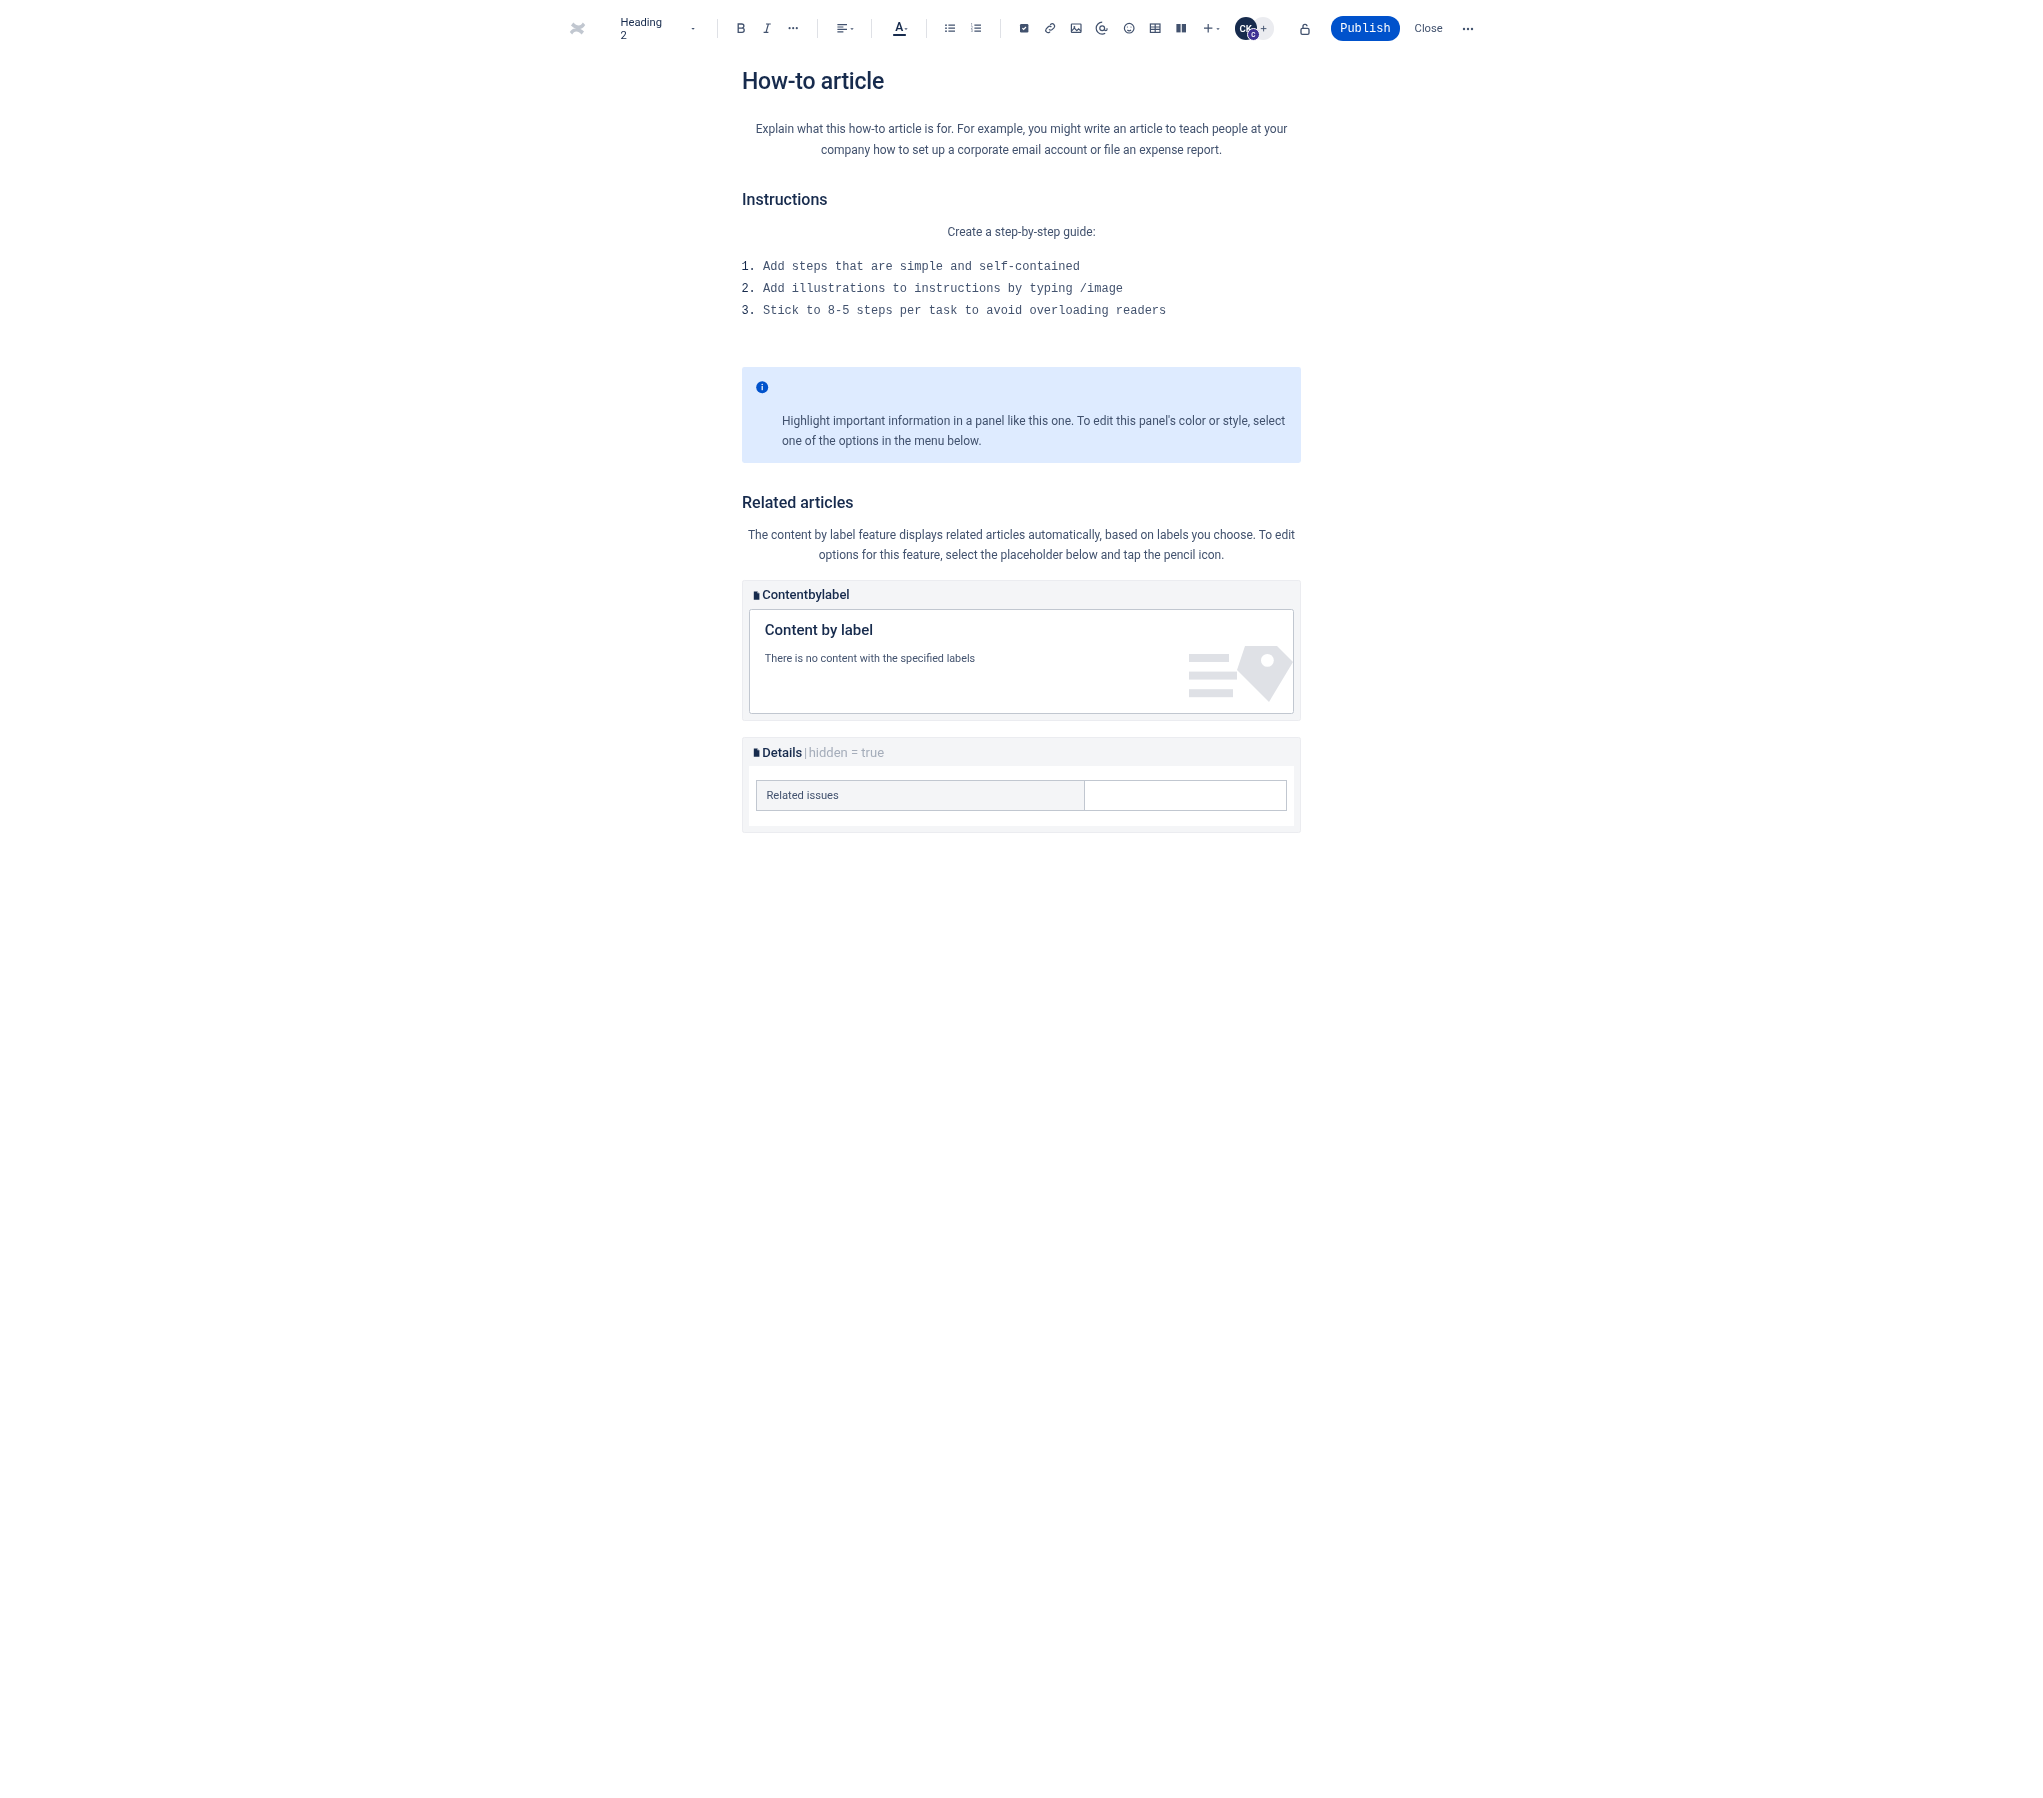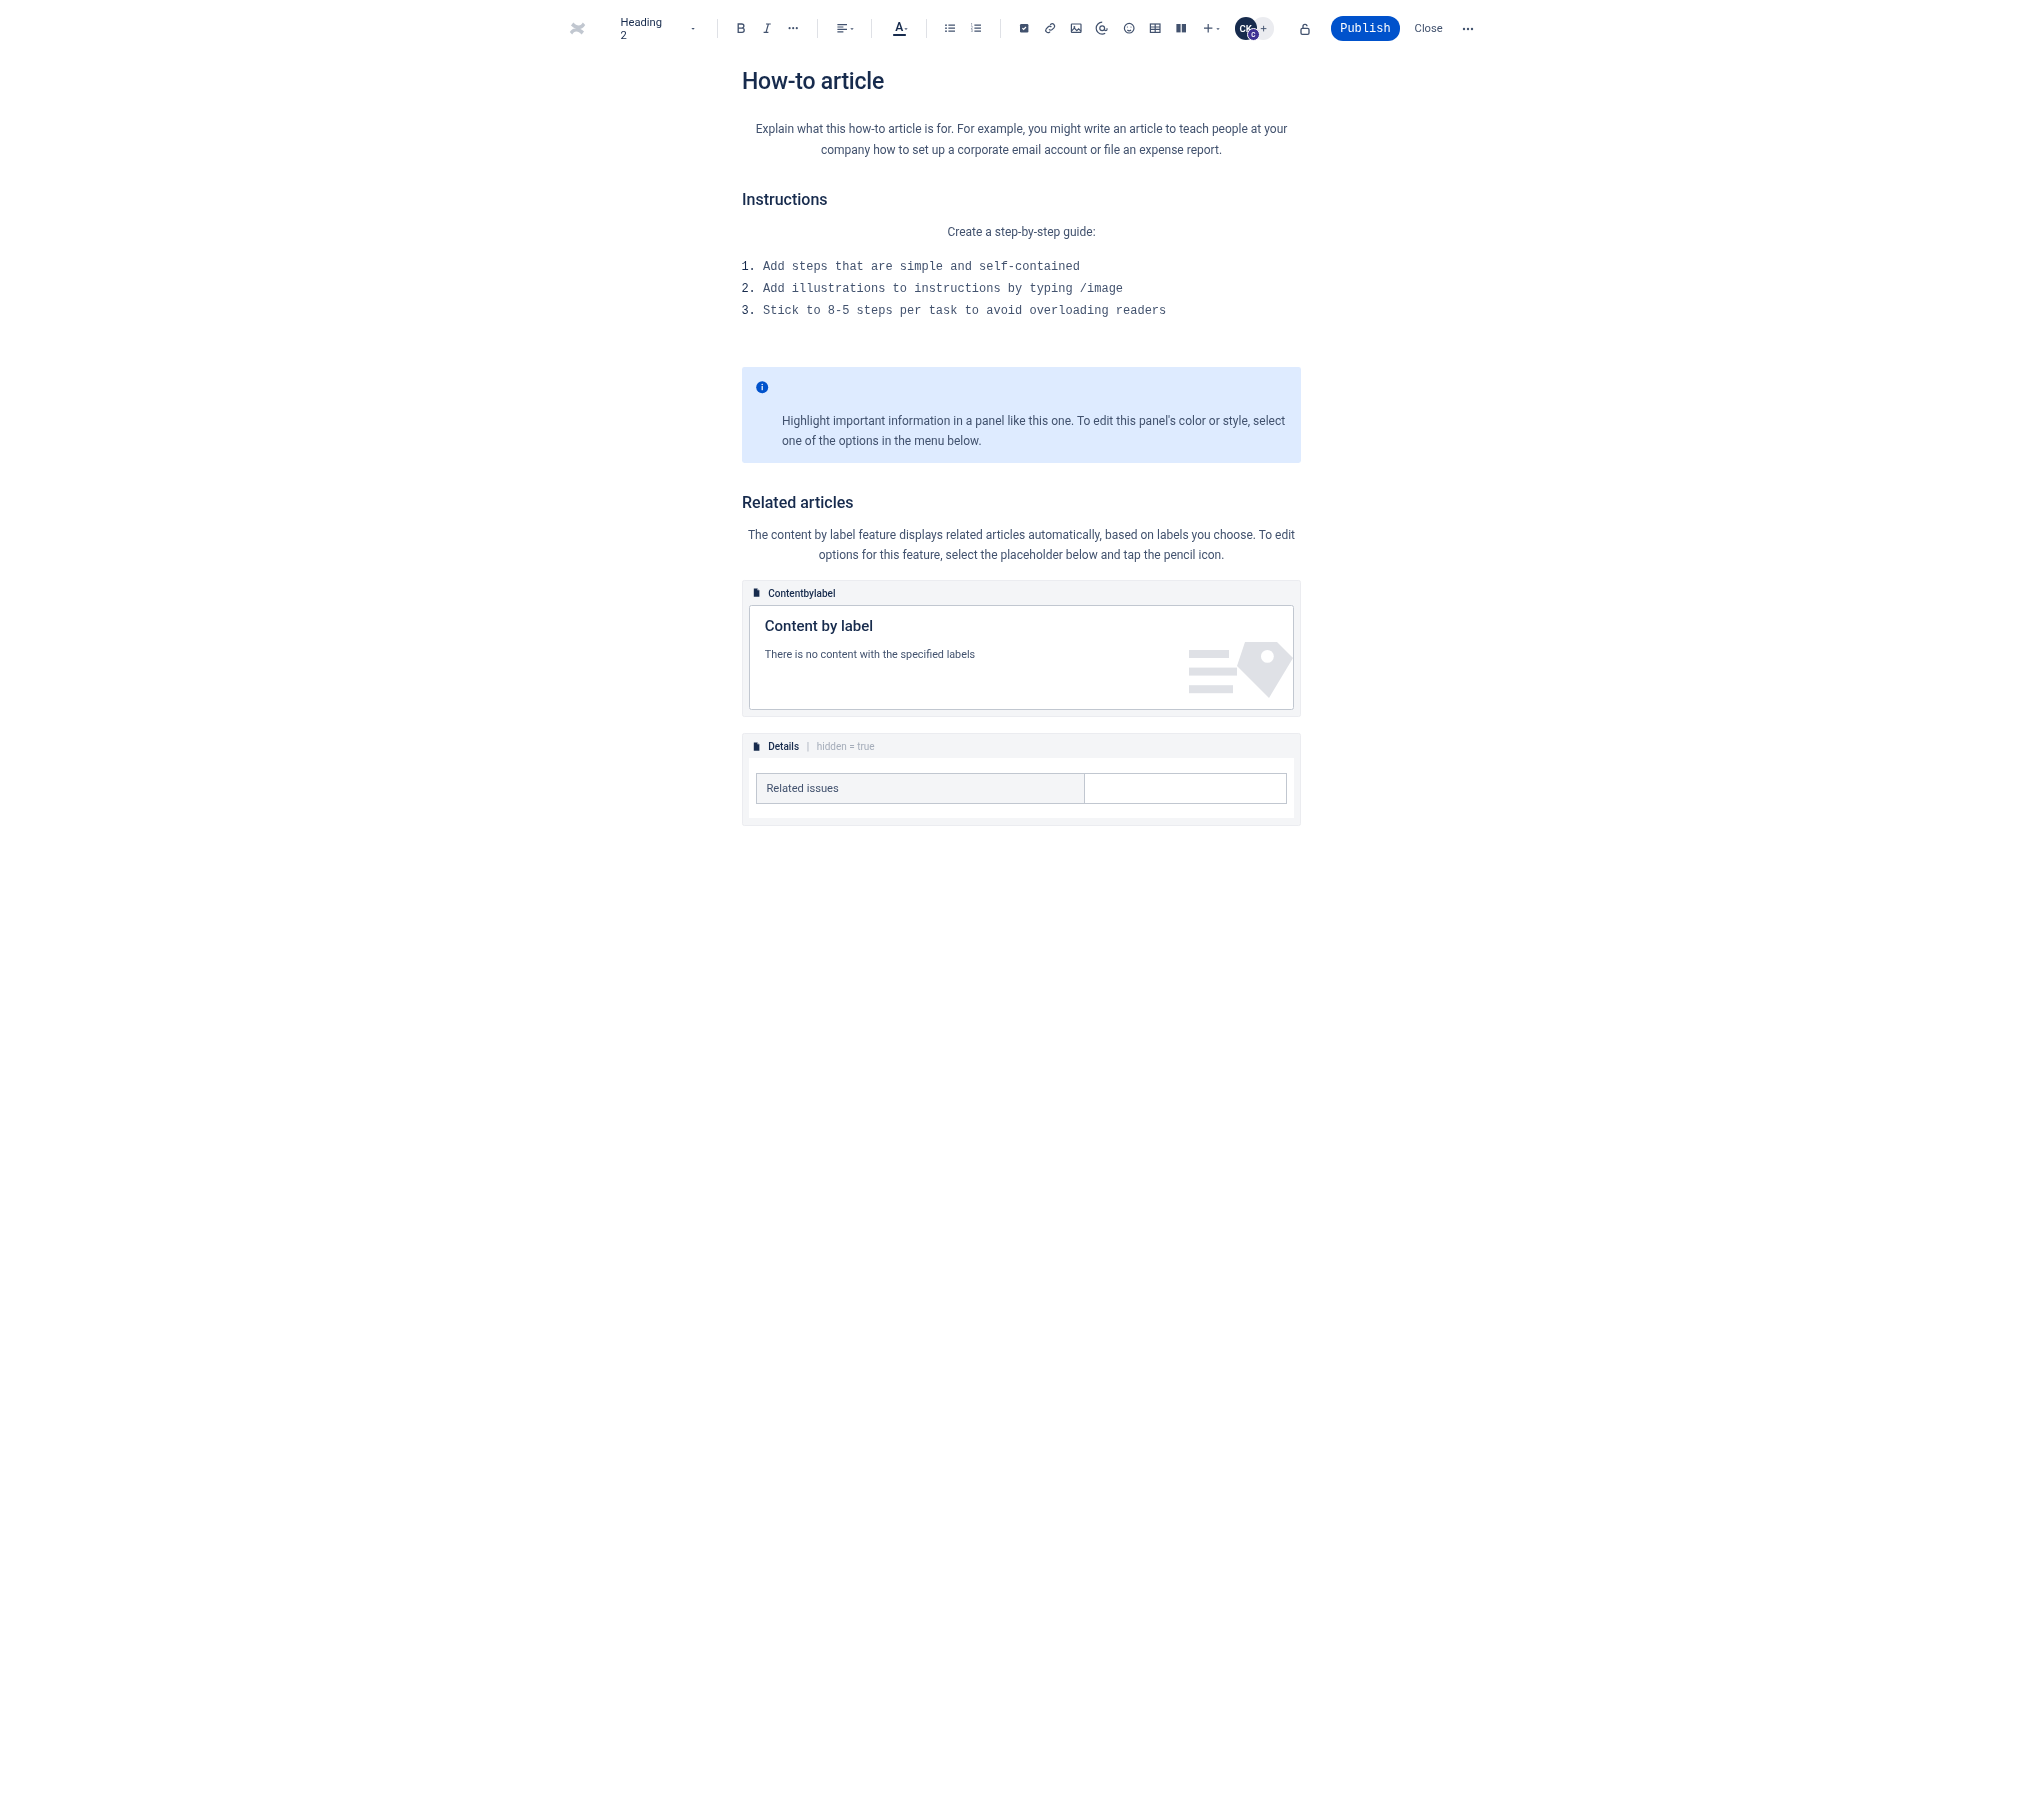--- a/index.html
+++ b/index.html
@@ -58,21 +58,21 @@
   ol{padding-left:21px;margin:0;}
   ol li{font-size:12px;line-height:1.7;color:var(--text-subtle);margin:1.6px 0;font-family:Liberation Mono, monospace;}
   ol li::marker{color:var(--text);font-weight:500;}
 
   .panel{background:var(--panel-bg);border-radius:2.4px;padding:11.2px 12.8px;display:flex;gap:11.2px;margin:46px 0 16px 0;}
   .panel .icon{flex:0 0 16px;display:flex;align-items:flex-start;padding-top:1.6px;}
   .panel .icon svg{width:14.4px;height:14.4px;fill:var(--panel-icon);}
   .panel .text{font-size:12px;line-height:1.7;color:var(--text-subtle);margin-top:33px;}
 
   .macro{border:0.8px solid #EBECF0;background:var(--bg-subtle);border-radius:2.4px;margin:9.6px 0 16px 0;overflow:hidden;}
-  .macro-header{display:flex;align-items:center;gap:6px;padding:6.4px 8px;font-size:10px;color:var(--text-subtle);}
+  .macro-header{display:flex;align-items:center;gap:0;padding:6.4px 8px;font-size:13px;color:var(--text-subtle);}
   .macro-header .page-icon{width:11.2px;height:11.2px;}
   .macro-header .page-icon svg{width:11.2px;height:11.2px;fill:var(--text);}
   .macro-header .title{color:var(--text);font-weight:500;}
   .macro-header .meta{color:#A5ADBA;}
   .macro-header .sep{color:#A5ADBA;margin:0 1.6px;}
   .macro-body{background:#fff;border:0.8px solid var(--border-strong);border-radius:2.4px;margin:0 6.4px 6.4px 6.4px;padding:11.2px 14.4px 24px 14.4px;position:relative;min-height:105px;overflow:hidden;}
   .macro-body h3{font-size:15px;font-weight:500;margin:0 0 12.8px 0;}
   .macro-body .msg{font-size:10.8px;color:var(--text-subtle);}
   .macro-body .decor{position:absolute;right:0;bottom:0;}
   .macro-body .decor svg{width:112px;height:96px;}

